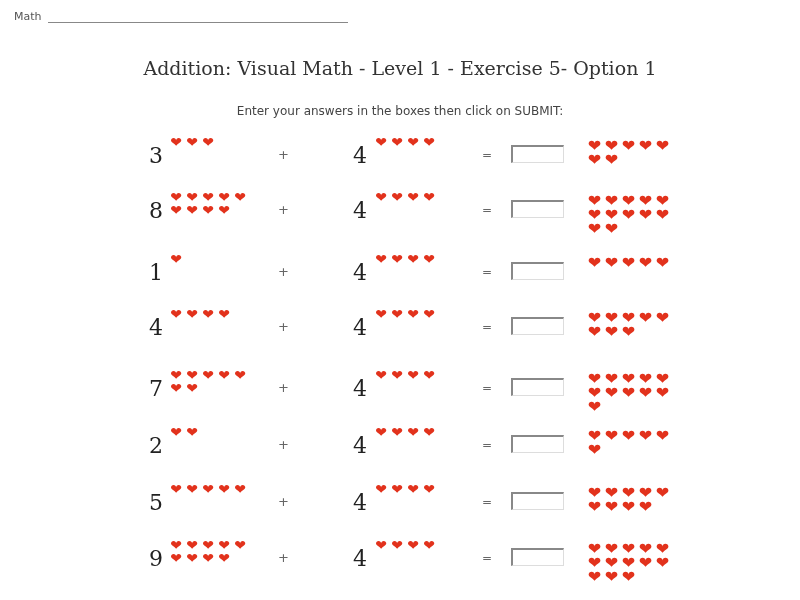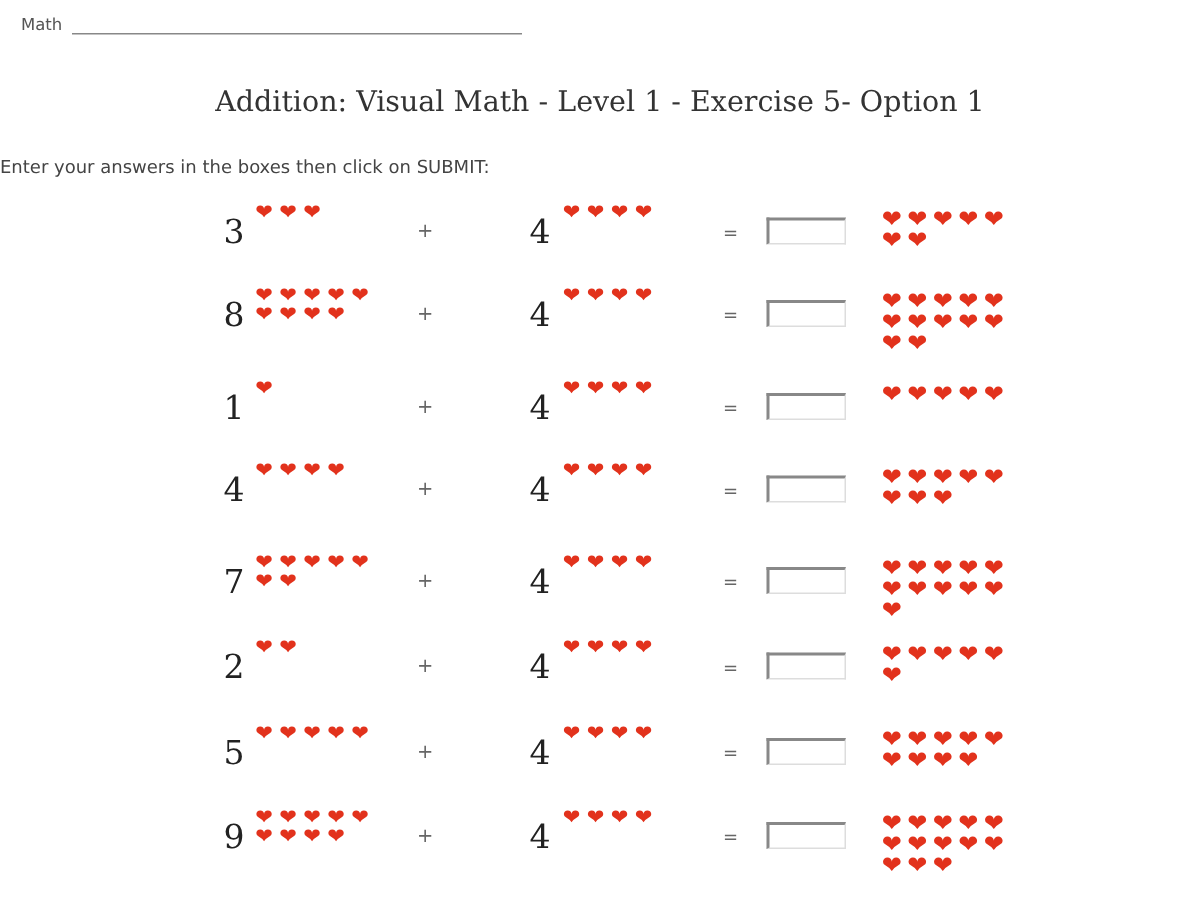--- a/index.html
+++ b/index.html
@@ -1,20 +1,20 @@
 <!DOCTYPE html>
 <html><head>
 <meta charset="utf-8">
 <style>
   html, body { margin:0; padding:0; background:#ffffff; }
   body { width:800px; height:600px; position:relative; overflow:hidden; font-family:"DejaVu Sans", sans-serif; color:#333; }
   .name-row { position:absolute; left:14px; top:10px; font-size:11px; color:#555; display:flex; align-items:flex-end; }
   .name-line { width:300px; border-bottom:1.5px solid #888; margin-left:6px; height:10px; }
   .title { position:absolute; left:0; width:800px; top:57px; text-align:center; font-family:"DejaVu Serif", serif; font-size:19px; color:#333; }
-  .instructions { position:absolute; left:0; width:800px; top:104px; text-align:left; font-size:12px; color:#444; }
+  .instructions { position:absolute; left:0; width:800px; top:104px; text-align:center; font-size:12px; color:#444; }
   .row { position:absolute; left:0; width:800px; height:50px; }
   .num { position:absolute; font-family:"DejaVu Serif", serif; font-size:22px; color:#222; }
   .hearts { position:absolute; display:flex; flex-wrap:wrap; color:#e2321c; font-size:14px; line-height:13px; }
   .hearts span { width:16px; text-align:center; }
   .plus { position:absolute; left:278px; font-size:13px; color:#666; }
   .eq { position:absolute; left:482px; font-size:12px; color:#666; }
   .answer { position:absolute; left:511px; width:50px; height:15px; border:1px solid #ddd; border-top:2px solid #888; border-left:2px solid #888; padding:0; font-size:11px; }
   .rhearts { position:absolute; left:586px; width:88px; display:flex; flex-wrap:wrap; color:#e2321c; font-size:16px; line-height:14px; }
   .rhearts span { width:17px; text-align:center; }
 </style>

